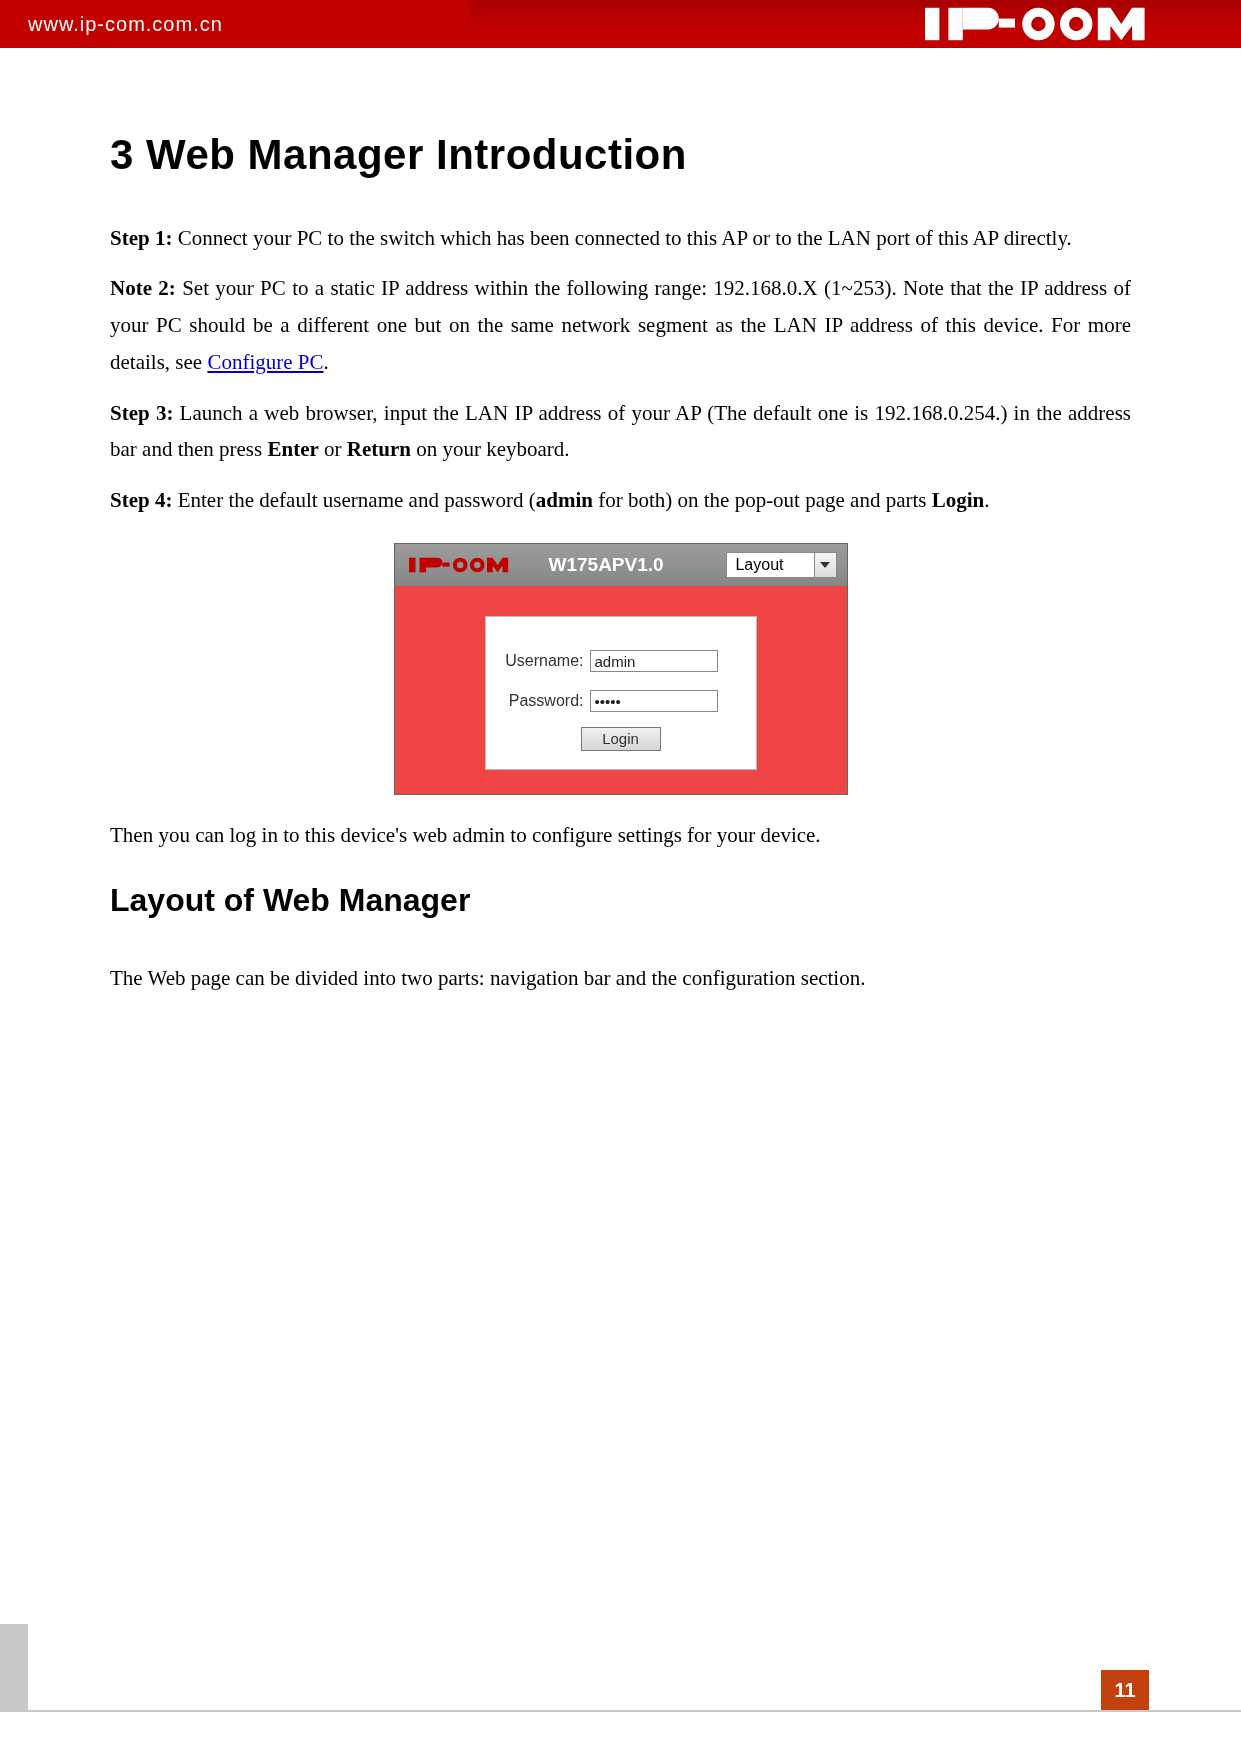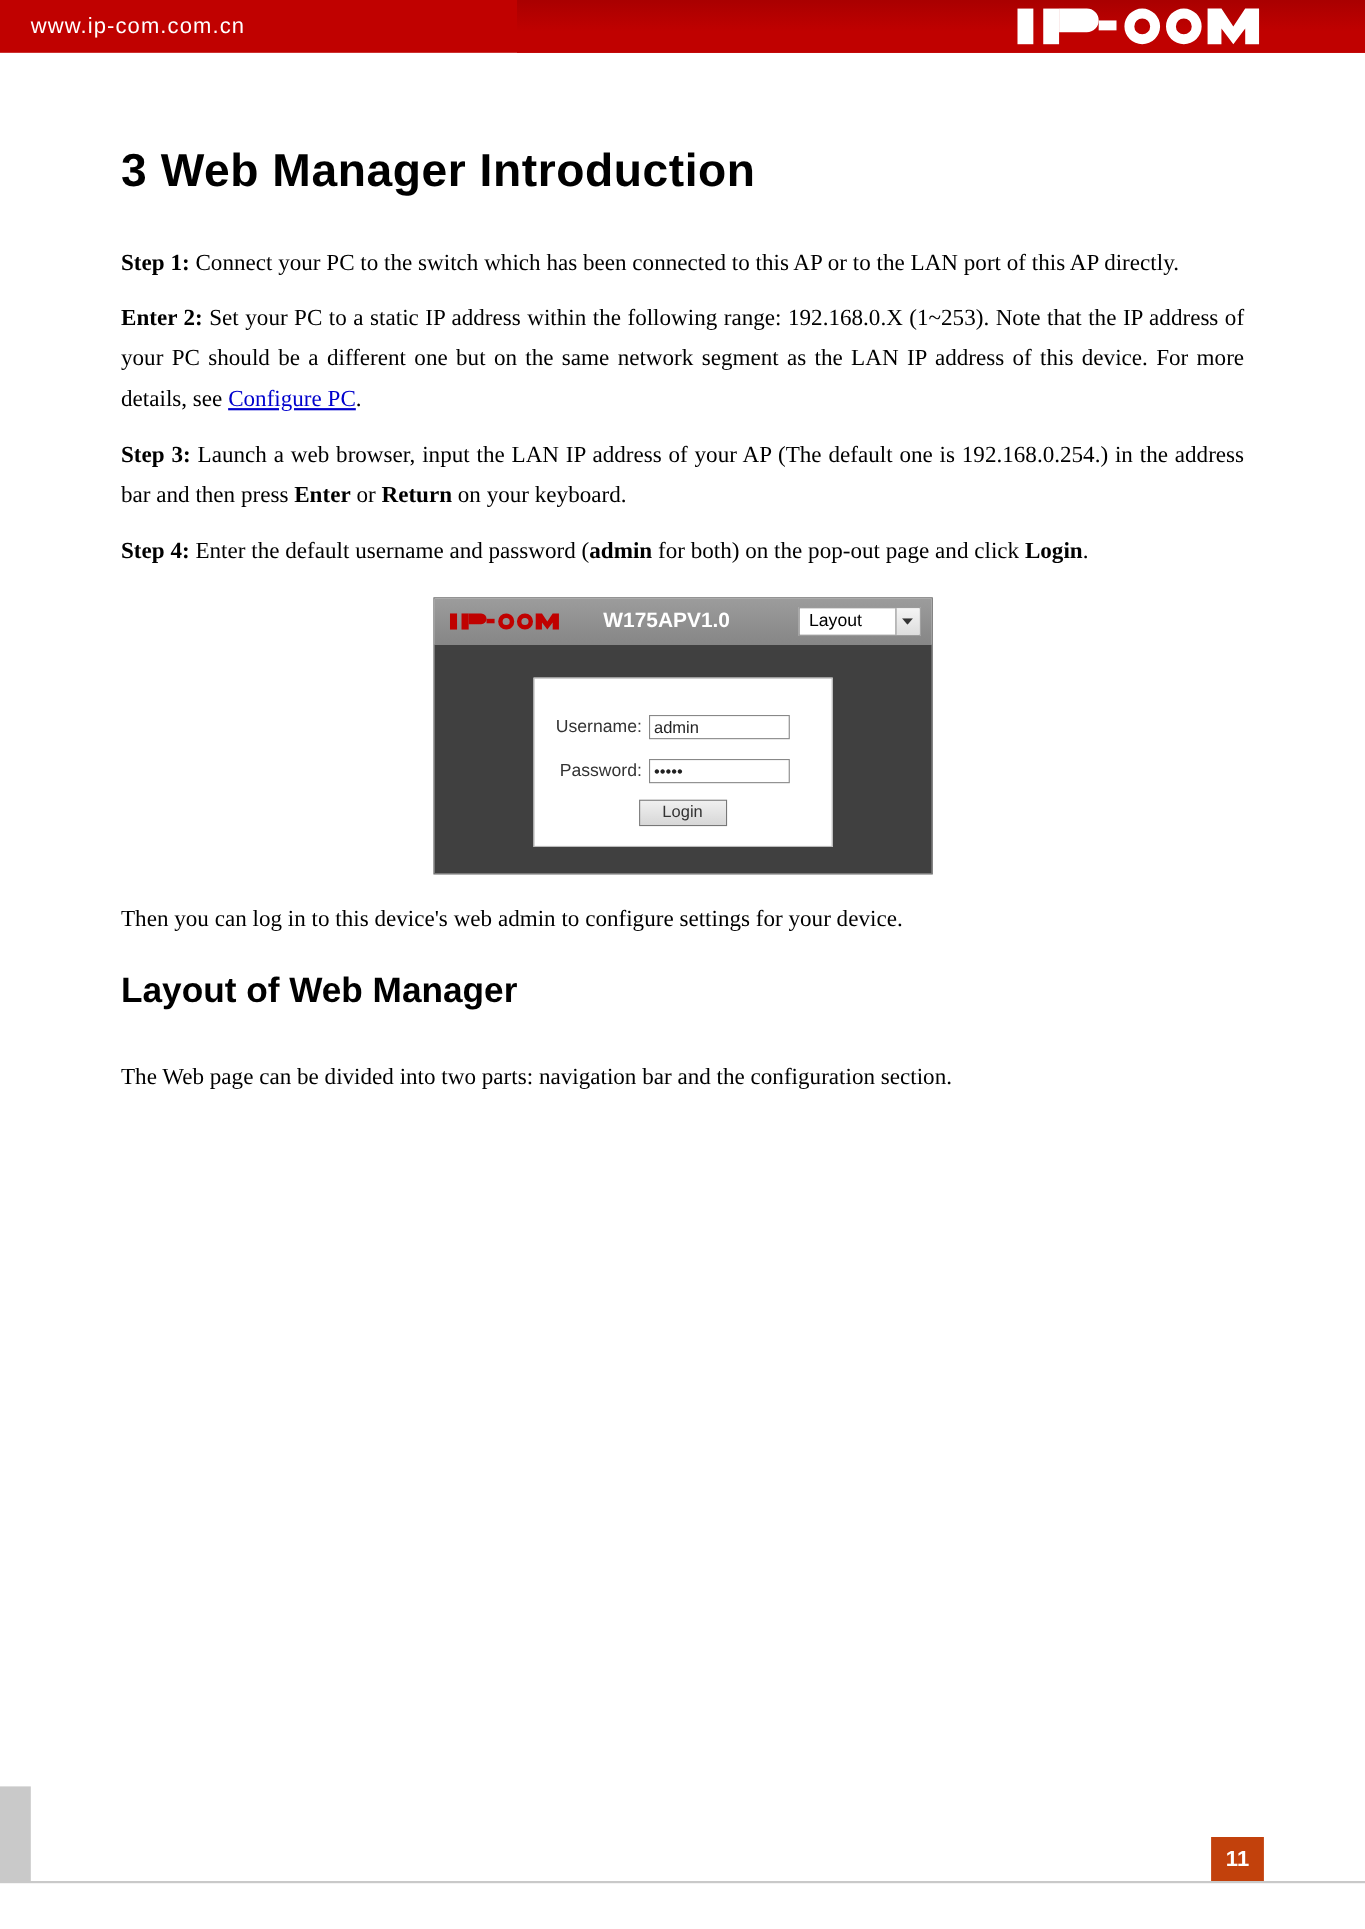--- a/index.html
+++ b/index.html
@@ -109,21 +109,21 @@
       width: 22px;
       height: 24px;
       border-left: 1px solid #888;
       display: flex;
       align-items: center;
       justify-content: center;
       background: linear-gradient(#f5f5f5,#ddd);
     }
     .lang-btn svg { width: 10px; height: 6px; }
     .login-body {
-      background: #404040;
+      background: #ef4444;
       padding: 30px 0 24px 0;
       display: flex;
       justify-content: center;
     }
     .login-card {
       background: #fff;
       border: 1px solid #bbb;
       width: 272px;
       padding: 30px 18px 18px 18px;
       font-family: Arial, sans-serif;
@@ -210,29 +210,29 @@
 </div>
 
 <div class="content">
   <div class="h1">3 Web Manager Introduction</div>
 
   <div class="step">
     <span class="bold">Step 1:</span><span> Connect your PC to the switch which has been connected to this AP or to the LAN port of this AP directly.</span>
   </div>
 
   <div class="step">
-    <span class="bold">Enter 2:</span><span> Set your PC to a static IP address within the following range: 192.168.0.X (1~253). Note that the IP address of your PC should be a different one but on the same network segment as the LAN IP address of this device. For more details, see </span><span class="link">Configure PC</span><span>.</span>
+    <span class="bold">Note 2:</span><span> Set your PC to a static IP address within the following range: 192.168.0.X (1~253). Note that the IP address of your PC should be a different one but on the same network segment as the LAN IP address of this device. For more details, see </span><span class="link">Configure PC</span><span>.</span>
   </div>
 
   <div class="step">
     <span class="bold">Step 3:</span><span> Launch a web browser, input the LAN IP address of your AP (The default one is 192.168.0.254.) in the address bar and then press </span><span class="bold">Enter</span><span> or </span><span class="bold">Return</span><span> on your keyboard.</span>
   </div>
 
   <div class="step">
-    <span class="bold">Step 4:</span><span> Enter the default username and password (</span><span class="bold">admin</span><span> for both) on the pop-out page and click </span><span class="bold">Login</span><span>.</span>
+    <span class="bold">Step 4:</span><span> Enter the default username and password (</span><span class="bold">admin</span><span> for both) on the pop-out page and parts </span><span class="bold">Login</span><span>.</span>
   </div>
 
   <div class="login-figure">
     <div class="login-top">
       <span class="ipcom-mini">
         <svg viewBox="0 0 320 40" width="130">
             <g fill="#c00100">
               <rect x="0" y="2" width="16" height="36"></rect>
               <rect x="26" y="2" width="16" height="36"></rect>
               <path d="M42 2 h28 a12 12 0 0 1 0 24 h-28 z"></path>

